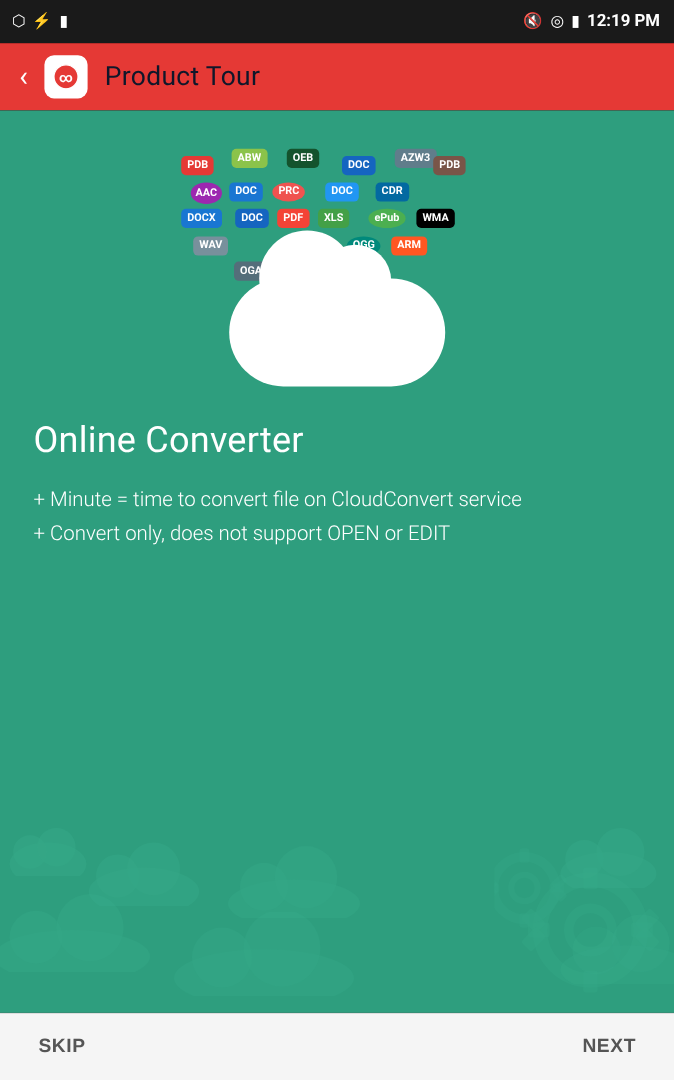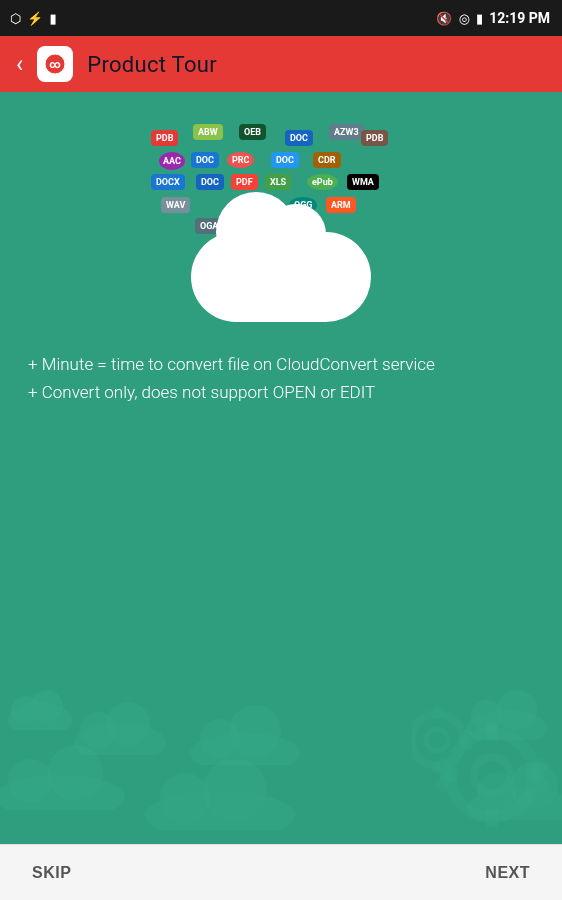--- a/index.html
+++ b/index.html
@@ -232,21 +232,21 @@
     .tag-pdb1 { background: #e53935; top: 8px; left: 0px; }
     .tag-abw { background: #8bc34a; top: 2px; left: 42px; }
     .tag-oeb { background: #14532d; top: 2px; left: 88px; }
     .tag-doc1 { background: #1565c0; top: 8px; left: 134px; }
     .tag-azw3 { background: #607d8b; top: 2px; left: 178px; }
     .tag-pdb2 { background: #795548; top: 8px; left: 210px; }
     .tag-aac1 { background: #9c27b0; top: 30px; left: 8px; border-radius: 50%; padding: 4px 4px; }
     .tag-doc2 { background: #1976d2; top: 30px; left: 40px; }
     .tag-prc { background: #ef5350; top: 30px; left: 76px; border-radius: 50%; }
     .tag-doc3 { background: #2196f3; top: 30px; left: 120px; }
-    .tag-cdr { background: #a16207; top: 30px; left: 162px; }
+    .tag-cdr { background: #0369a1; top: 30px; left: 162px; }
     .tag-docx { background: #1976d2; top: 52px; left: 0px; }
     .tag-doc4 { background: #1565c0; top: 52px; left: 45px; }
     .tag-pdf1 { background: #f44336; top: 52px; left: 80px; }
     .tag-xls { background: #43a047; top: 52px; left: 114px; }
     .tag-ecub { background: #4caf50; top: 52px; left: 156px; border-radius: 50%; }
     .tag-wma { background: #000000; top: 52px; left: 196px; }
     .tag-wav { background: #78909c; top: 75px; left: 10px; }
     .tag-aac2 { background: #7b1fa2; top: 75px; left: 100px; border-radius: 50%; padding: 4px 4px; }
     .tag-ogg { background: #00897b; top: 75px; left: 138px; border-radius: 50%; }
     .tag-arm { background: #ff5722; top: 75px; left: 175px; }
@@ -308,20 +308,21 @@
       <span class="file-tag tag-arm">ARM</span>
       <span class="file-tag tag-oga">OGA</span>
     </div>
 
     <div class="cloud-main">
       <div class="cloud-shape"></div>
     </div>
   </div>
 
   <div class="content-text">
+    <div class="content-title">Online Converter</div>
     <div class="content-body">
       <div>+ Minute = time to convert file on CloudConvert service</div>
       <div>+ Convert only, does not support OPEN or EDIT</div>
     </div>
   </div>
 
   <div class="bg-clouds">
 
     <div class="bg-cloud" style="left: 5px; bottom: 110px;">
       <svg width="70" height="42" viewBox="0 0 70 42">

